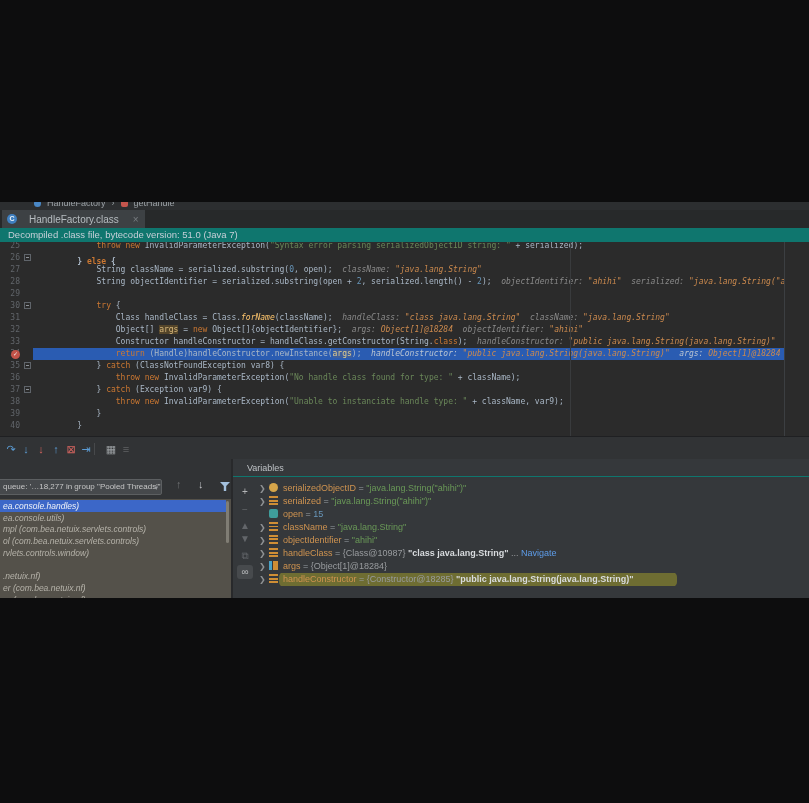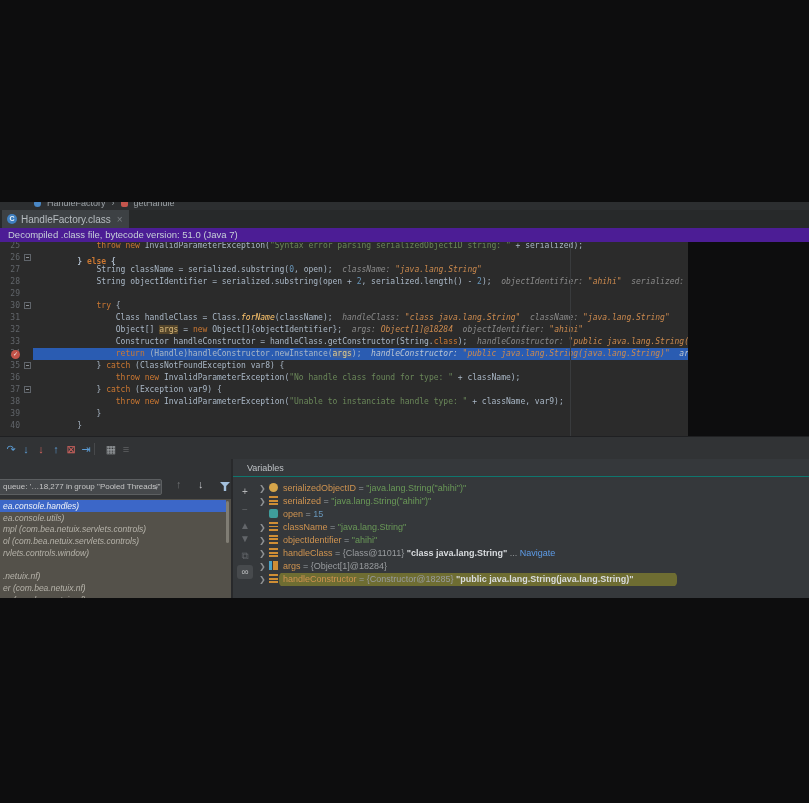--- a/index.html
+++ b/index.html
@@ -9,32 +9,32 @@
 
   
   #crumbbar { position:absolute; left:0; top:202px; width:809px; height:8px; background:#2c2e30; overflow:hidden; }
   #crumbbar .inner { position:absolute; top:-6px; left:34px; height:14px; display:flex; align-items:center; gap:6px;
                      font-size:9px; color:#9aa0a5; white-space:nowrap; }
   .crumb-dot { width:7px; height:7px; border-radius:50%; display:inline-block; }
 
   
   #tabbar { position:absolute; left:0; top:210px; width:809px; height:18px; background:#27292a; }
   #tab1 { position:absolute; left:2px; top:0; height:18px; padding:0 6px 0 5px; background:#3d4144;
-          display:flex; align-items:center; gap:4px; }
+          display:flex; align-items:center; gap:12px; }
   .class-icon { width:10px; height:10px; border-radius:50%; background:#3f7fbf; color:#e8f1f8; font-size:7px;
                 line-height:10px; text-align:center; font-weight:bold; }
   #tab1 .title { font-size:10px; color:#b6bcc0; }
   #tab1 .close { font-size:10px; color:#787d81; margin-left:2px; }
 
   
-  #banner { position:absolute; left:0; top:228px; width:809px; height:14px; background:#4c1d95;
+  #banner { position:absolute; left:0; top:228px; width:809px; height:14px; background:#0f766e;
             font-size:9.5px; color:#c6cfd8; line-height:14px; padding-left:8px; }
 
   
-  #editor { position:absolute; left:0; top:242px; width:688px; height:194px; background:#2b2b2b; overflow:hidden; }
+  #editor { position:absolute; left:0; top:242px; width:809px; height:194px; background:#2b2b2b; overflow:hidden; }
   #gutter { position:absolute; left:0; top:0; width:33px; height:194px; }
   .lnum { position:absolute; left:0; width:20px; text-align:right; font-family:"DejaVu Sans Mono", monospace;
           font-size:8px; line-height:12px; color:#61656a; }
   .fold { position:absolute; left:24px; width:7px; height:7px; border:1px solid #5f646a; background:#2b2b2b; }
   .fold::after { content:""; position:absolute; left:1px; top:2px; width:3px; height:1px; background:#8d9298; }
   .bp { position:absolute; left:11px; width:9px; height:9px; border-radius:50%; background:#c35349;
         color:#f3e5e3; font-size:6px; line-height:9px; text-align:center; }
   #code-area { position:absolute; left:33px; top:0; width:776px; height:194px; overflow:hidden; }
   .cline { position:absolute; left:0; width:751px; height:12px; padding-left:25px;
            font-family:"DejaVu Sans Mono", monospace; font-size:8px; line-height:12px; white-space:pre; overflow:hidden; }
@@ -198,21 +198,21 @@
     <div id="varpane">
       <div id="varhead">
         <div class="lbl">Variables</div>
       </div>
       <div id="varrows"></div>
     <div class="vrow" style="top: 23px;"><span class="chev">❯</span><span class="vicon ic-parameter"></span><span class="vname">serializedObjectID</span><span class="p-eq"> = </span><span class="p-vs">"java.lang.String("ahihi")"</span></div>
         <div class="vrow" style="top: 36px;"><span class="chev">❯</span><span class="vicon ic-field"></span><span class="vname">serialized</span><span class="p-eq"> = </span><span class="p-vs">"java.lang.String("ahihi")"</span></div>
         <div class="vrow" style="top: 49px;"><span class="chev"></span><span class="vicon ic-local"></span><span class="vname">open</span><span class="p-eq"> = </span><span class="p-vn">15</span></div>
         <div class="vrow" style="top: 62px;"><span class="chev">❯</span><span class="vicon ic-field"></span><span class="vname">className</span><span class="p-eq"> = </span><span class="p-vs">"java.lang.String"</span></div>
         <div class="vrow" style="top: 75px;"><span class="chev">❯</span><span class="vicon ic-field"></span><span class="vname">objectIdentifier</span><span class="p-eq"> = </span><span class="p-vs">"ahihi"</span></div>
-        <div class="vrow" style="top: 88px;"><span class="chev">❯</span><span class="vicon ic-field"></span><span class="vname">handleClass</span><span class="p-eq"> = </span><span class="p-vg">{Class@11011} </span><span class="p-vw">"class java.lang.String"</span><span class="p-vg"> ... </span><span class="p-vl">Navigate</span></div>
+        <div class="vrow" style="top: 88px;"><span class="chev">❯</span><span class="vicon ic-field"></span><span class="vname">handleClass</span><span class="p-eq"> = </span><span class="p-vg">{Class@10987} </span><span class="p-vw">"class java.lang.String"</span><span class="p-vg"> ... </span><span class="p-vl">Navigate</span></div>
         <div class="vrow" style="top: 101px;"><span class="chev">❯</span><span class="vicon ic-array"></span><span class="vname">args</span><span class="p-eq"> = </span><span class="p-vg">{Object[1]@18284}</span></div>
         <div class="vrow" style="top: 114px;"><div class="vmarker"></div><span class="chev">❯</span><span class="vicon ic-field"></span><span class="vname">handleConstructor</span><span class="p-eq"> = </span><span class="p-vg">{Constructor@18285} </span><span class="p-vw">"public java.lang.String(java.lang.String)"</span></div>
       </div>
 
   <div class="side-ic" style="top: 48px;">+</div>
       <div class="side-ic dim" style="top: 66px;">−</div>
       <div class="side-ic dim" style="top: 82px;">▲</div>
       <div class="side-ic dim" style="top: 95px;">▼</div>
       <div class="side-ic dim" style="top: 112px;">⧉</div>
       <div class="side-ic boxed" style="top: 128px;">∞</div>

